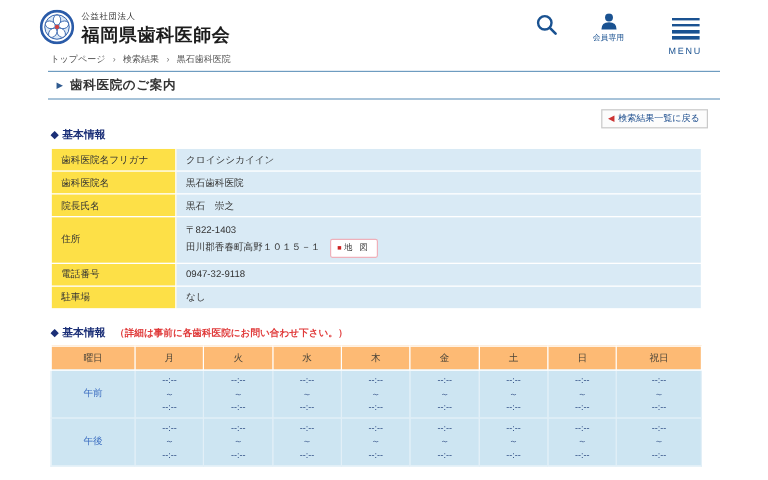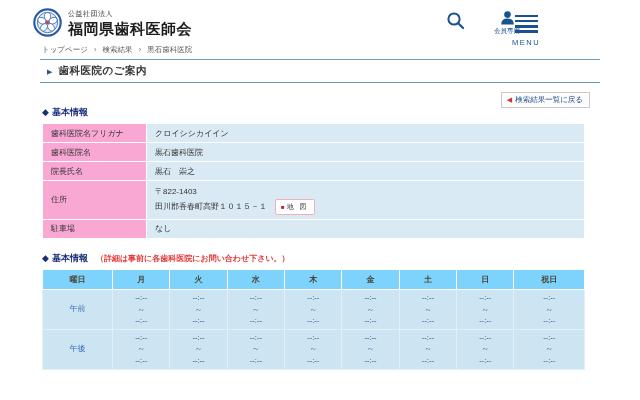--- a/index.html
+++ b/index.html
@@ -10,21 +10,21 @@
   
   header { position:relative; height:44px; }
   .logo { position:absolute; left:33px; top:8px; width:29px; height:29px; }
   .org { position:absolute; left:68px; top:9px; }
   .org-type { font-size:7px; color:#333; letter-spacing:0.5px; }
   .org-name { font-size:15px; font-weight:bold; color:#1c1c1c; letter-spacing:0.5px; margin-top:1px;text-align:right; }
   .tool { position:absolute; display:flex; flex-direction:column; align-items:center;
           color:#1a5291; cursor:pointer; }
   .tool-search { left:446px; top:11px; }
   .tool-member { left:494px; top:11px; }
-  .tool-menu   { left:512px; top:12px; }
+  .tool-menu   { left:557px; top:12px; }
   .tool-label { font-size:6.5px; margin-top:2px; color:#1a5291; }
   .menu-label { font-size:7.5px; letter-spacing:1.5px; margin-top:3px; }
   .bars .bar { width:23px; height:2.6px; background:#1a5291; margin:2.6px 0; }
 
   
   .breadcrumb { margin:1px 0 0 42px; font-size:7.5px; color:#555; }
   .breadcrumb a { color:#555; text-decoration:none; cursor:pointer; }
   .breadcrumb .sep { margin:0 4px; color:#777; }
 
   
@@ -41,29 +41,29 @@
   
   main { margin-left:42px; width:543px; }
   .sec-head { display:flex; align-items:baseline; gap:3px; margin:13px 0 4px 0;
     font-size:9px; font-weight:bold; color:#1b2f77; }
   .sec-head.first { margin-top:4px; }
   .dia { font-size:9px; color:#1b2f77; }
   .note { color:#e03a3a; font-size:8px; margin-left:5px; font-weight:bold; }
 
   table { width:100%; border-collapse:collapse; border:1px solid #bcd6e6; }
   .info td { border:1px solid #fff; font-size:8px; padding:3.5px 8px; color:#333; }
-  .info td.lab { background:#f9a8d4; width:104px; }
+  .info td.lab { background:#fde047; width:104px; }
   .info td.val { background:#d9eaf5;margin-left:20px; }
   .addr-line { line-height:1.8; }
 
   .map-btn { display:inline-block; border:1px solid #efb0ba; border-radius:2px; background:#fff;
     color:#333; font-size:7px; padding:1px 5px; margin-left:8px; letter-spacing:2px; cursor:pointer; }
   .map-marker { color:#cc2222; font-size:6px; margin-right:2px; letter-spacing:0; }
 
-  .sched th { background:#7dd3fc; font-size:8px; font-weight:bold; color:#4a4438;
+  .sched th { background:#fdba74; font-size:8px; font-weight:normal; color:#4a4438;
     padding:4px 2px; border:1px solid #fff; }
   .sched th.corner { width:70px; }
   .sched td { background:#cde5f2; font-size:7.5px; color:#27457e; text-align:center;
     padding:2px; border:1px solid #e2eff7; line-height:1.55; }
   .sched td.rowlab { color:#3a6cc0; font-size:8px; vertical-align:middle; }
 </style>
 </head>
 <body>
 
 <div class="page">
@@ -149,20 +149,24 @@
         <tr>
           <td class="lab">院長氏名</td>
           <td class="val">黒石　崇之</td>
         </tr>
         <tr>
           <td class="lab">住所</td>
           <td class="val">
             <div class="addr-line">〒822-1403</div>
             <div class="addr-line"><span>田川郡香春町高野１０１５－１</span><a class="map-btn"><span class="map-marker">■</span><span>地 図</span></a></div>
           </td>
+        </tr>
+        <tr>
+          <td class="lab">電話番号</td>
+          <td class="val">0947-32-9118</td>
         </tr>
         <tr>
           <td class="lab">駐車場</td>
           <td class="val">なし</td>
         </tr>
       </tbody>
         </table>
     </section>
 
     <section>

